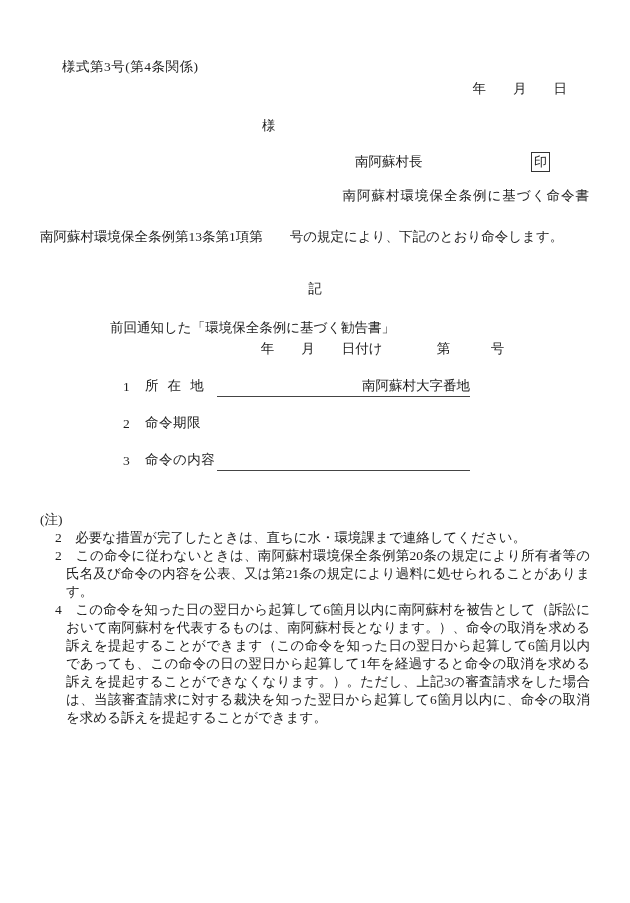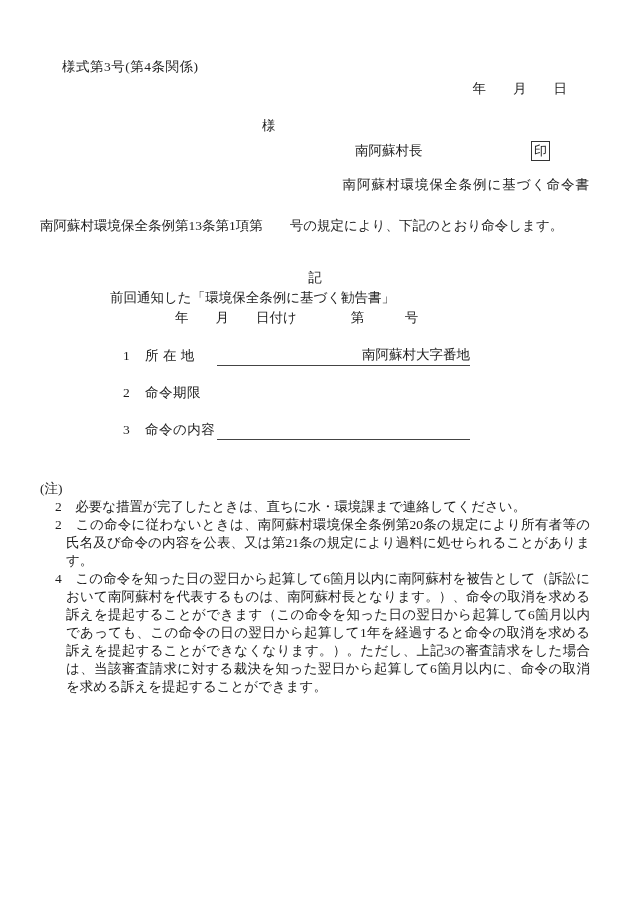--- a/index.html
+++ b/index.html
@@ -29,21 +29,21 @@
     margin-right: 23px;
     margin-top: 2px;
     line-height: 20px;
   }
   .addressee {
     margin-left: 222px;
     margin-top: 17px;
     line-height: 20px;
   }
   .issuer-row {
-    margin-top: 4px;
+    margin-top: 15px;
     line-height: 22px;
     display: flex;
     align-items: center;
   }
   .issuer-name { margin-left: 315px; }
   .seal-box {
     margin-left: auto;
     margin-right: 40px;
     border: 1px solid #333;
     padding: 0px 2px 1px 2px;
@@ -59,36 +59,39 @@
   .intro {
     margin-top: 20px;
     line-height: 20px;
   }
   .ki {
     text-align: center;
     margin-top: 32px;
     line-height: 20px;
   }
   .ref-line1 {
+    margin-top: 20px;
     margin-left: 70px;
     line-height: 20px;
+    font-family: Liberation Mono, monospace;
   }
   .ref-line2 {
     margin-left: 135px;
     line-height: 20px;
+    text-align: center;
   }
   .item-row {
     display: flex;
     align-items: flex-end;
     margin-left: 83px;
     margin-top: 17px;
     line-height: 20px;
   }
   .item-no { width: 22px; flex: 0 0 22px; }
-  .item-label { width: 72px; flex: 0 0 72px; letter-spacing: 0.5px; }
+  .item-label { width: 72px; flex: 0 0 72px; letter-spacing: 0.5px; font-family: Liberation Mono, monospace; }
   .item-line {
     width: 253px;
     flex: 0 0 253px;
     border-bottom: 1px solid #444;
     display: flex;
     min-height: 20px;
   }
   .item-line.between { justify-content: flex-end; }
   .item-line.center   { justify-content: center; }
   .notes {

